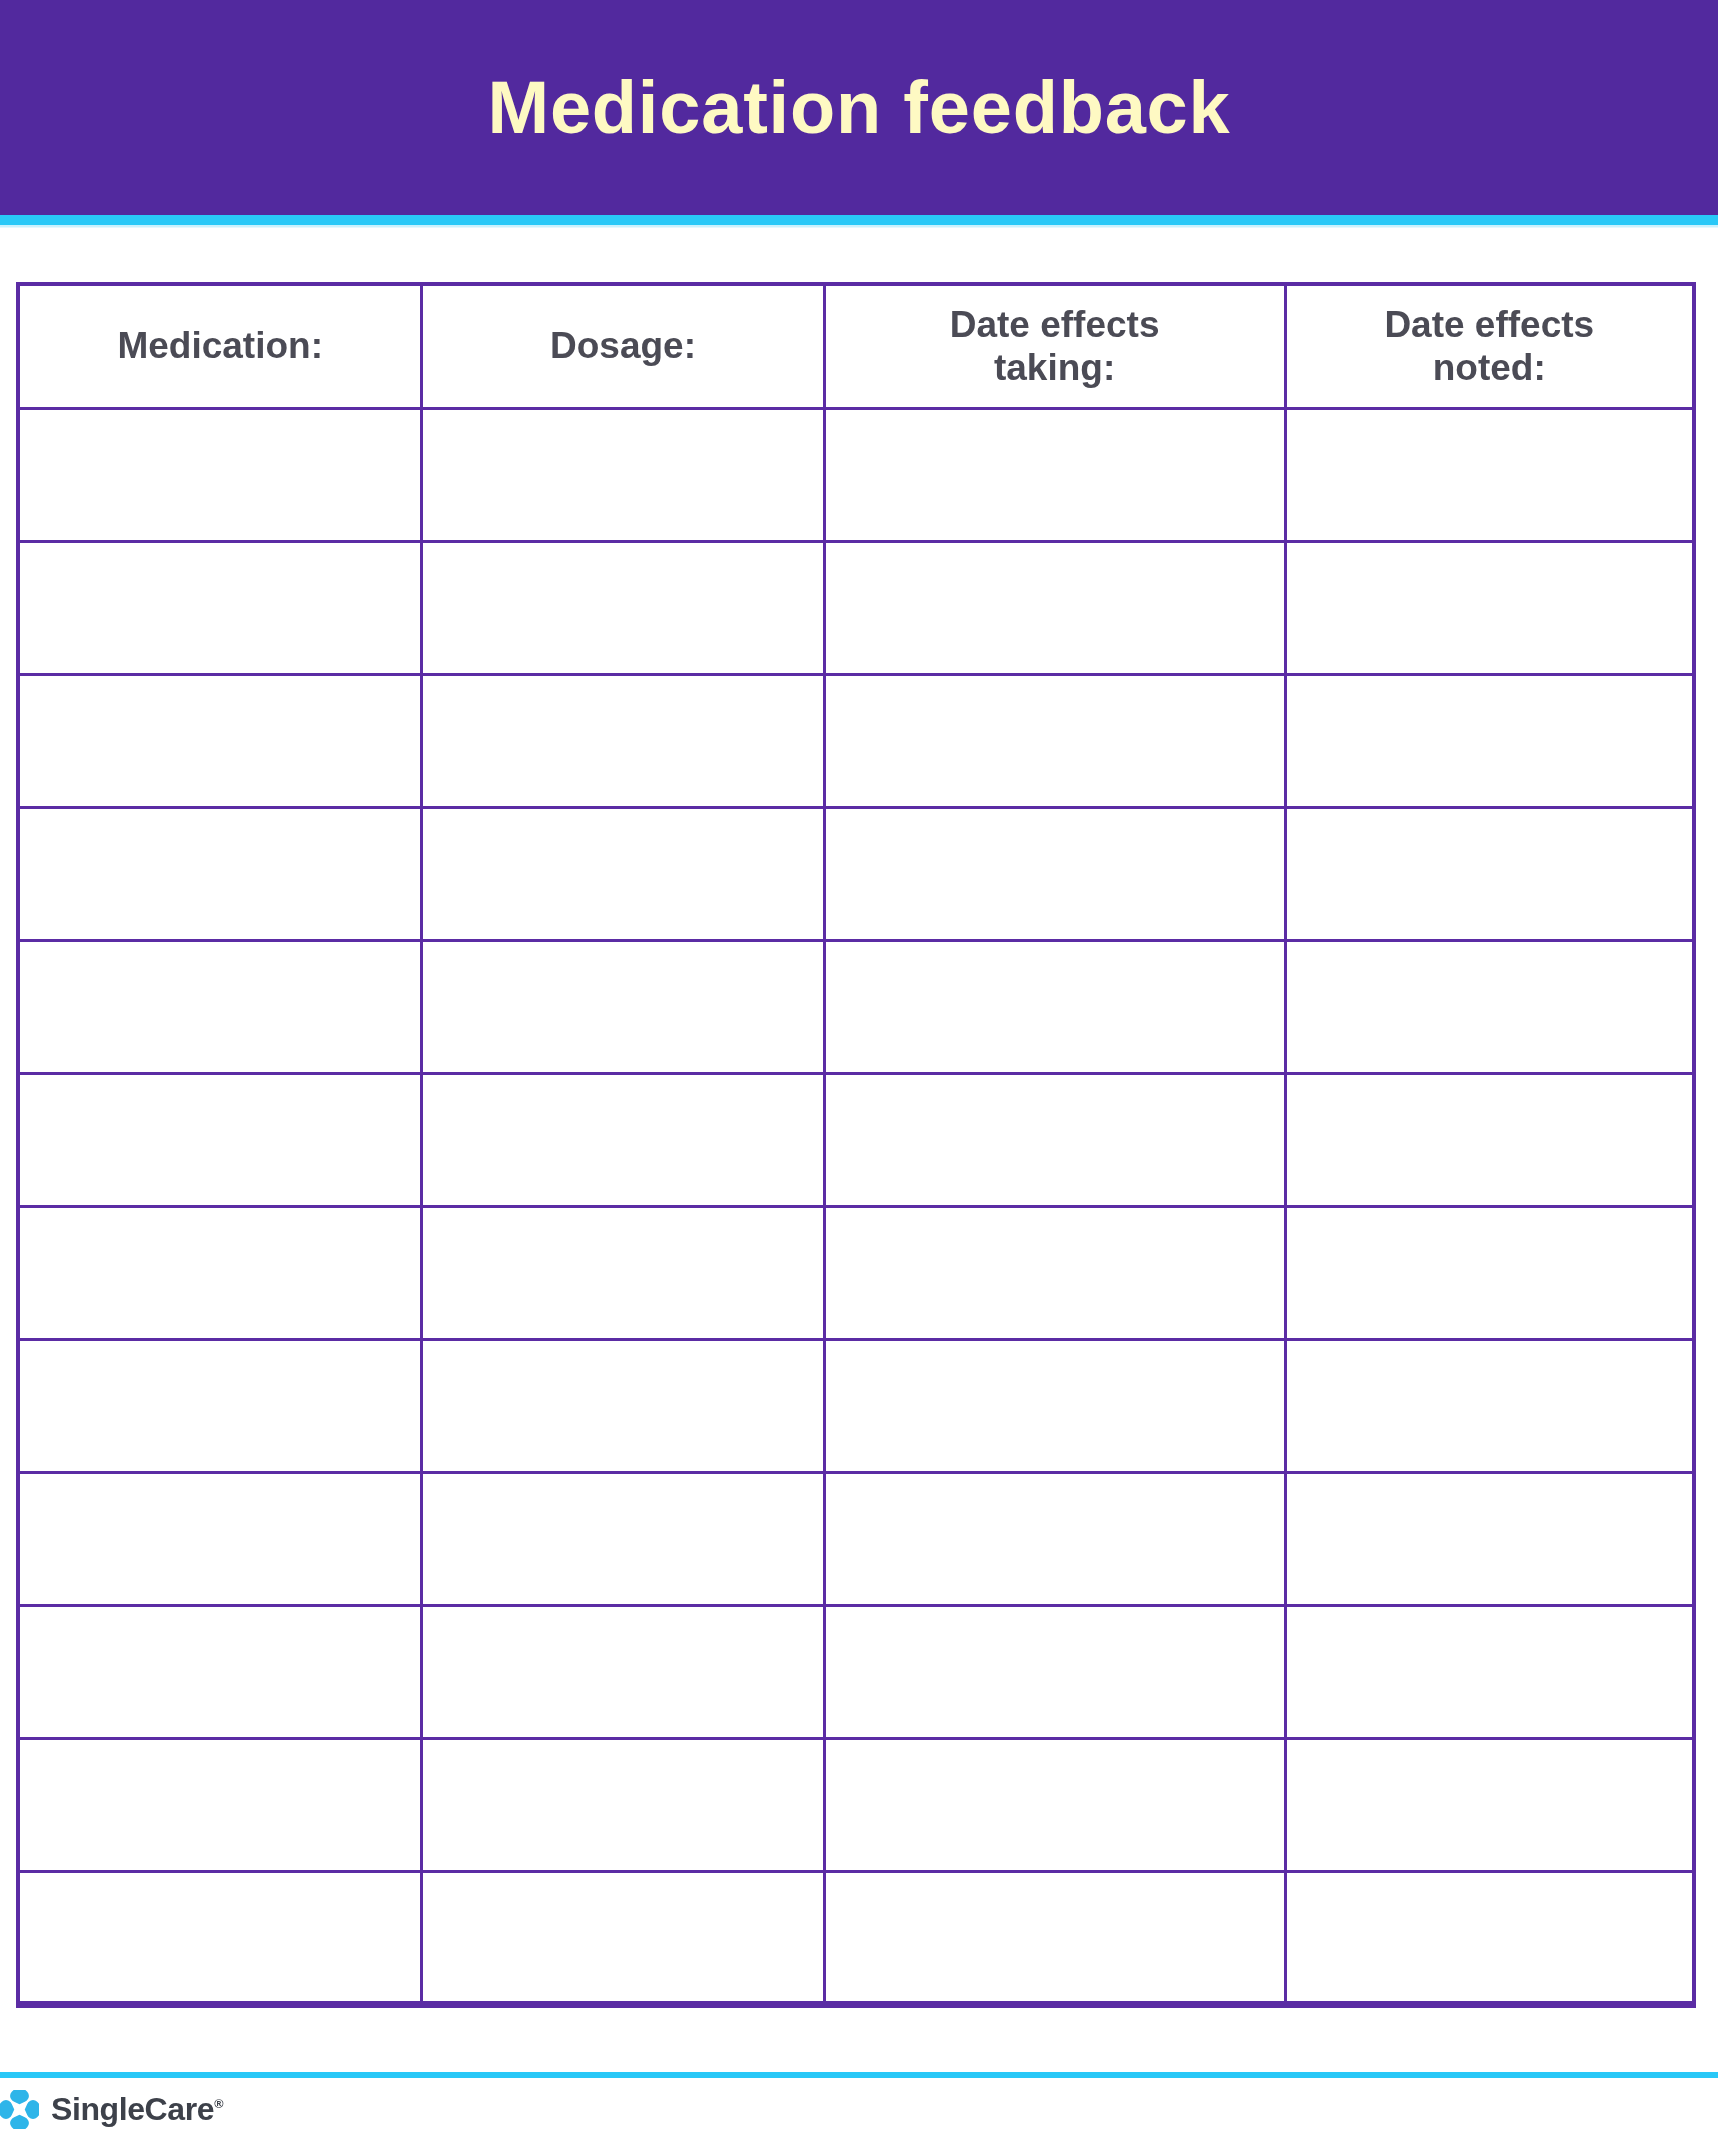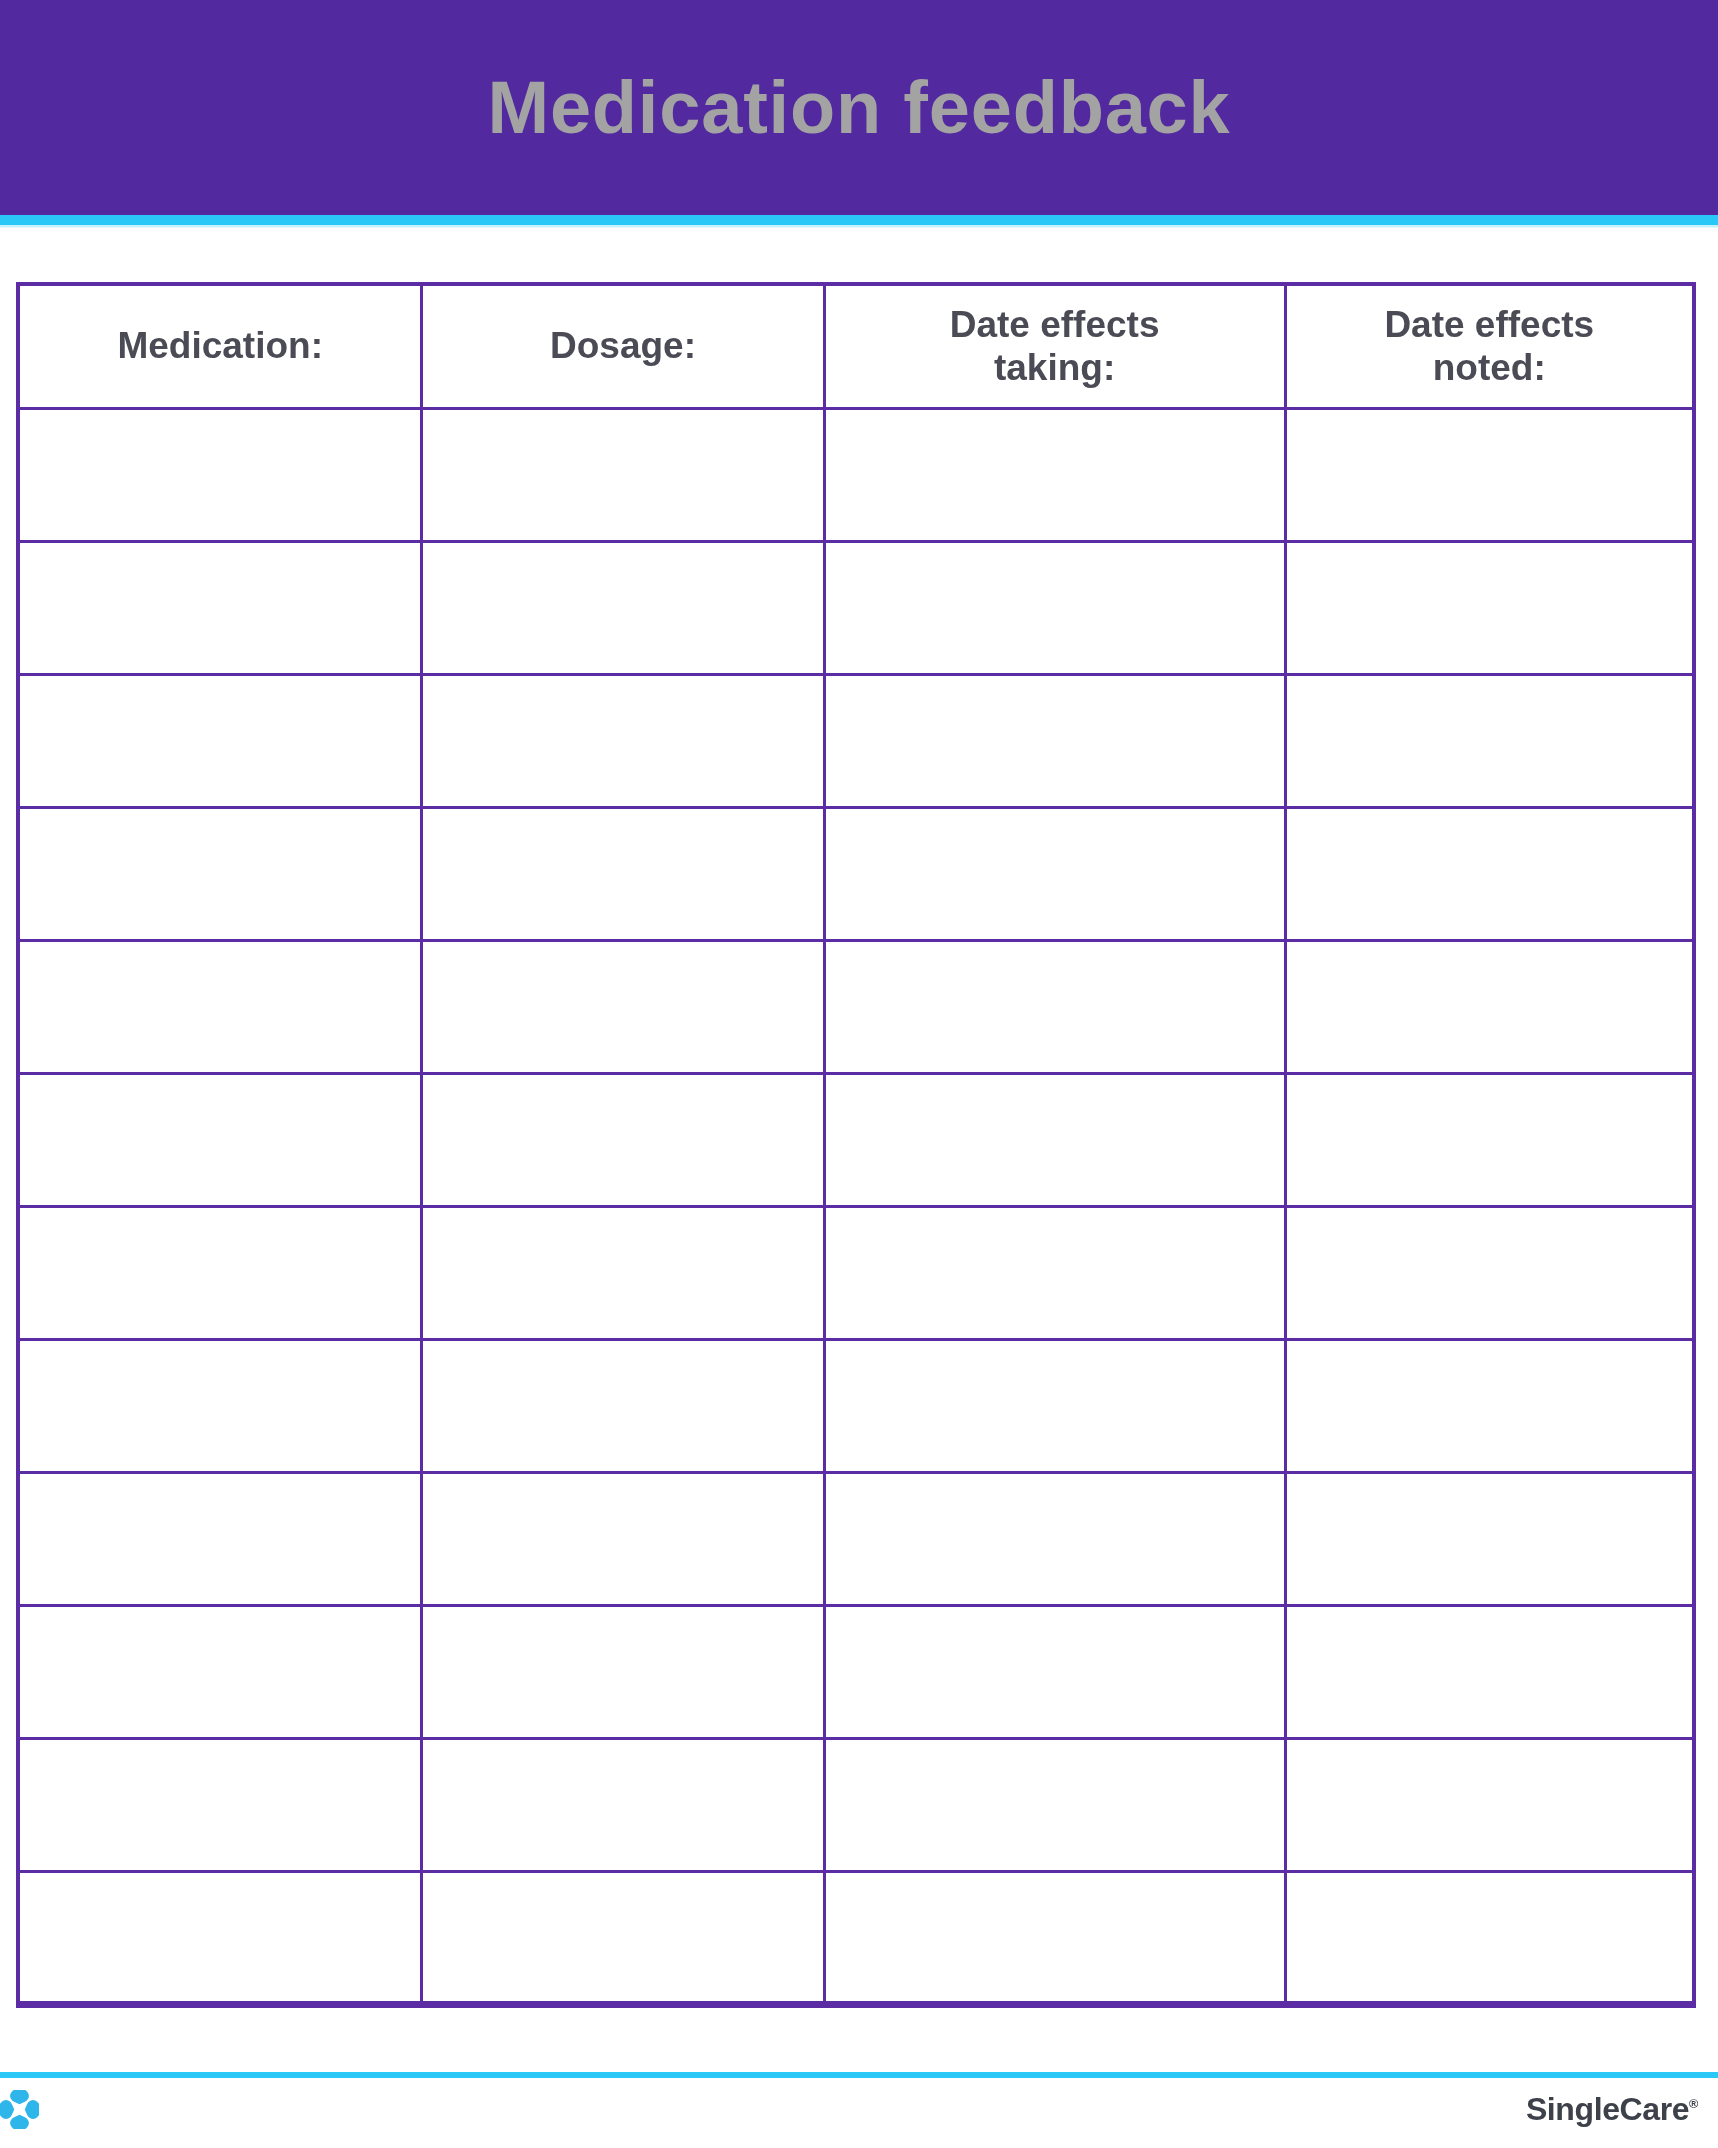--- a/index.html
+++ b/index.html
@@ -19,21 +19,21 @@
     font-family: "Liberation Sans", sans-serif;
   }
   .banner {
     height: 215px;
     background: var(--banner-purple);
     display: flex;
     align-items: center;
     justify-content: center;
   }
   .banner-title {
-    color: #a3a3a3;
+    color: #fef9c3;
     font-size: 74px;
     font-weight: 700;
     letter-spacing: 0.8px;
   }
   .accent-bar-top {
     height: 10px;
     background: var(--accent-cyan);
     box-shadow: 0 2.5px 0 rgba(41, 200, 247, 0.25);
   }
   .table-wrap {
@@ -73,23 +73,23 @@
     height: 133px;
     background: #ffffff;
   }
   .footer-bar {
     height: 6.7px;
     background: var(--accent-cyan);
     margin-top: 64px;
   }
   .footer-logo-row {
     display: flex;
-    justify-content: space-between;
+    justify-content: flex-start;
     align-items: center;
-    gap: 19px;
+    gap: 12px;
     padding: 11.7px 20px 0 0;
   }
   .logo-mark {
     width: 39px;
     height: 39px;
     flex: 0 0 auto;
   }
   .logo-text {
     font-size: 32px;
     font-weight: 700;

